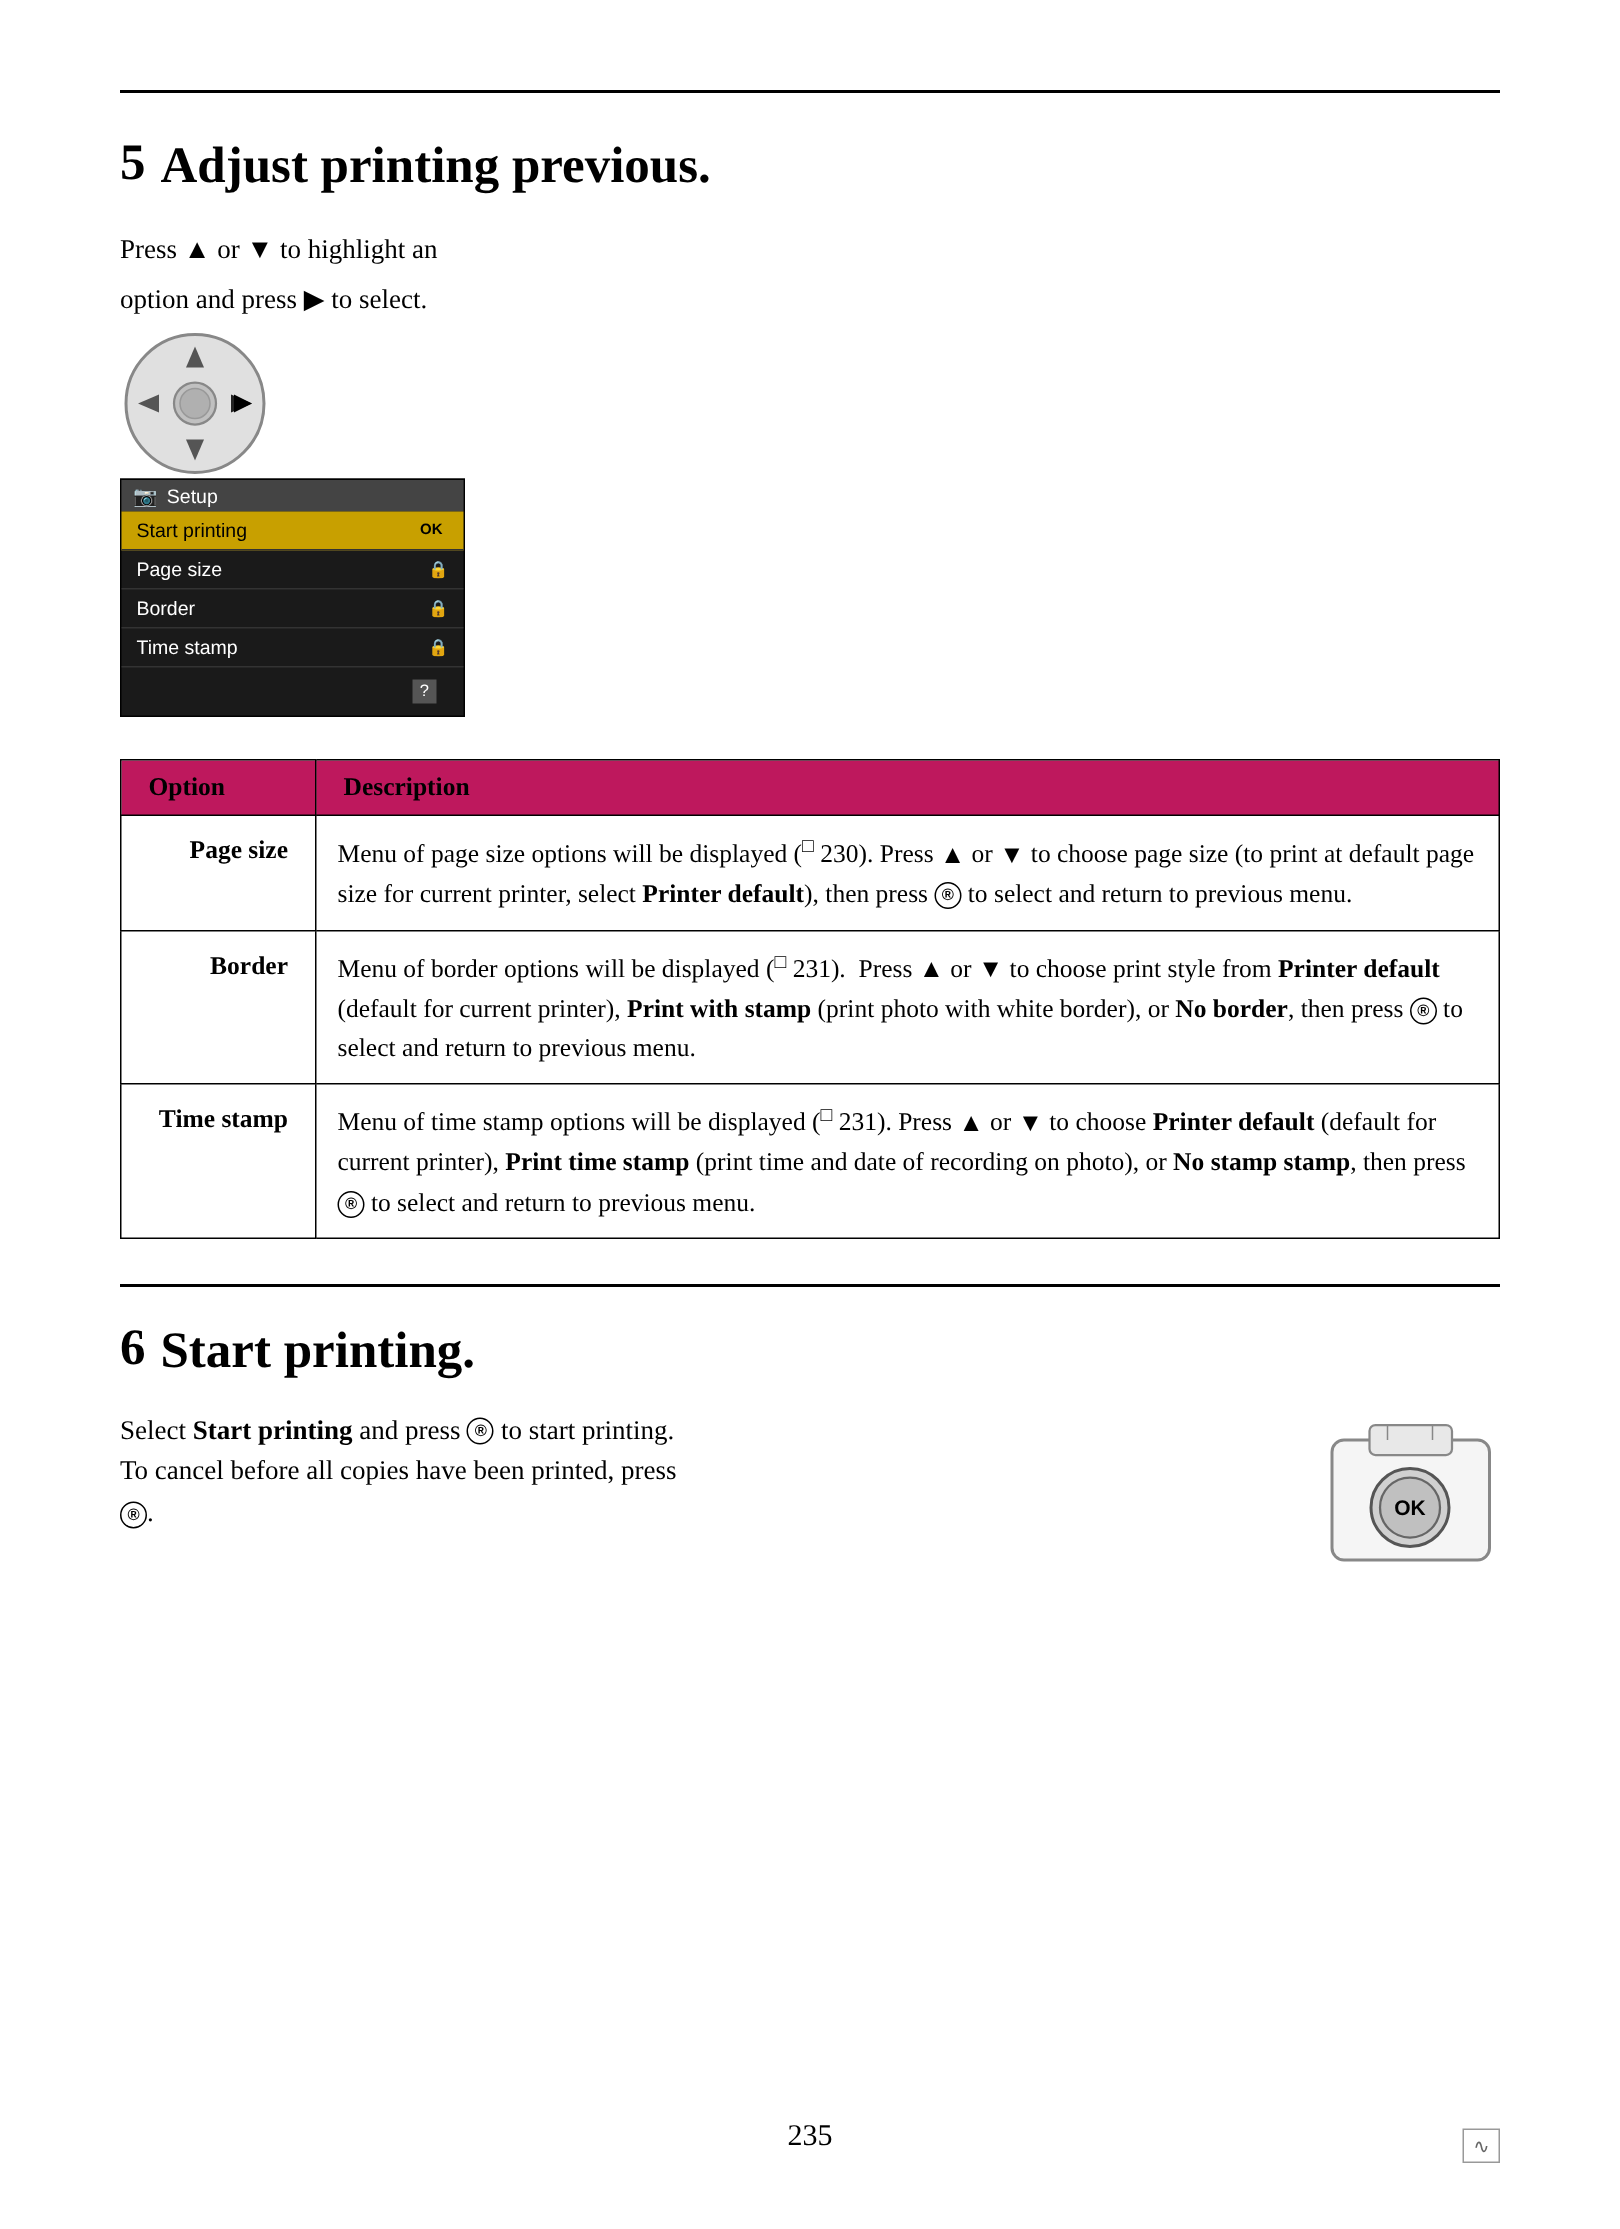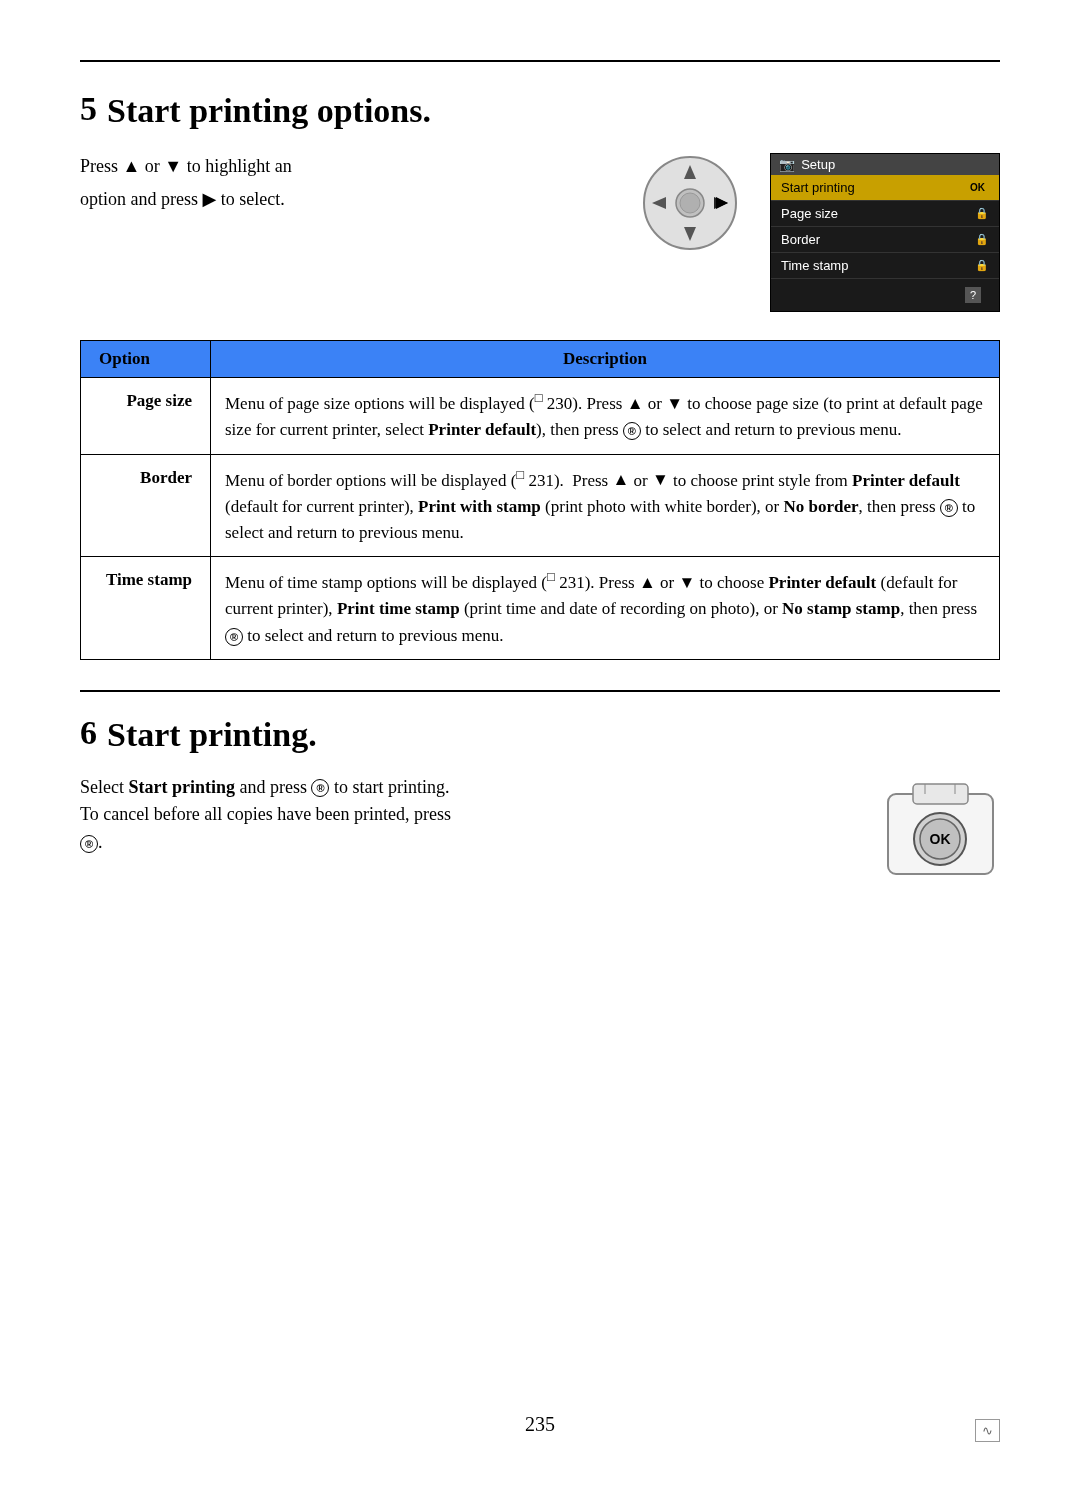--- a/index.html
+++ b/index.html
@@ -48,21 +48,21 @@
     }
 
     .section-title {
       font-size: 34px;
       font-weight: bold;
       line-height: 1.1;
     }
 
     .section-body-row {
       display: flex;
-      flex-direction: row;
+      flex-direction: column;
       align-items: flex-start;
       justify-content: space-between;
       margin-bottom: 28px;
     }
 
     .section-description {
       flex: 1;
       font-size: 18px;
       line-height: 1.5;
       padding-right: 20px;
@@ -141,30 +141,30 @@
 
     
     .options-table {
       width: 100%;
       border-collapse: collapse;
       margin-bottom: 30px;
       font-size: 17px;
     }
 
     .options-table th {
-      background: #3b82f6;
+      background: #be185d;
       border: 1.5px solid #000;
       padding: 8px 18px;
       text-align: left;
       font-weight: bold;
       font-size: 17px;
     }
 
     .options-table th.desc-col {
-      text-align: center;
+      text-align: left;
     }
 
     .options-table td {
       border: 1.5px solid #000;
       padding: 10px 14px;
       vertical-align: top;
       line-height: 1.55;
     }
 
     .options-table td.option-name {
@@ -262,21 +262,21 @@
 <body>
 
 <div class="page-container">
 
   <div class="top-border"></div>
 
   <div class="section-5">
 
     <div class="section-header-row">
       <span class="section-number">5</span>
-      <span class="section-title">Start printing options.</span>
+      <span class="section-title">Adjust printing previous.</span>
     </div>
 
     <div class="section-body-row">
 
       <div class="section-description">
         <p>
           Press <span class="arrow-up"></span> or <span class="arrow-down"></span> to highlight an
         </p>
         <p>
           option and press <span class="arrow-right"></span> to select.

